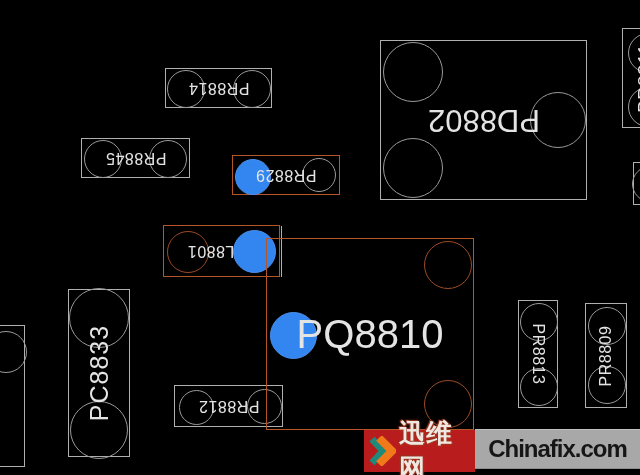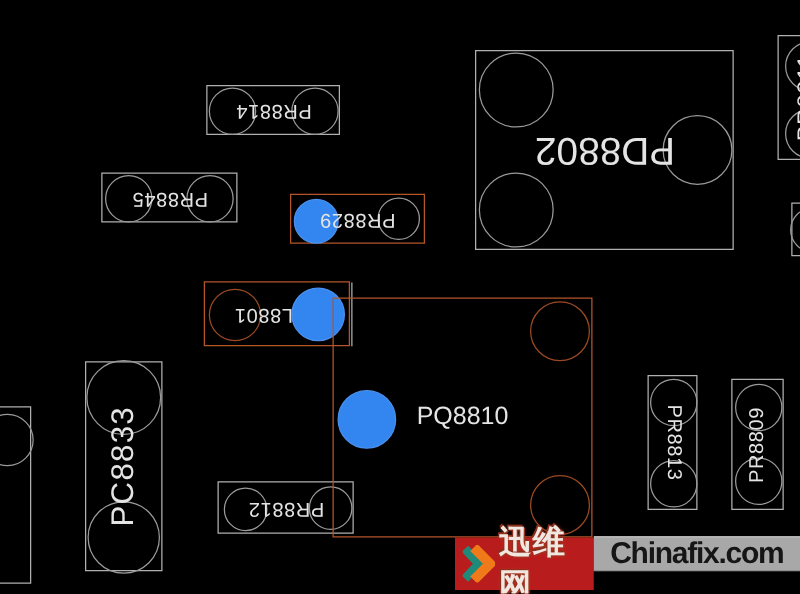--- a/index.html
+++ b/index.html
@@ -15,37 +15,37 @@
   .pad.blue { background:#3385f0; border-color:#4a90ee; }
   .lbl {
     position:absolute; left:50%; top:50%;
     transform:translate(-50%,-50%);
     color:#e4e4e4; font-size:16px; white-space:nowrap; letter-spacing:.5px;
   }
   .r180 { transform:translate(-50%,-50%) rotate(180deg); }
   .r90  { transform:translate(-50%,-50%) rotate(90deg); }
   .r270 { transform:translate(-50%,-50%) rotate(-90deg); }
   .big  { font-size:31px; letter-spacing:0; }
-  .mid  { font-size:20px; letter-spacing:0; }
+  .mid  { font-size:40px; letter-spacing:0; }
   .tall { font-size:25px; letter-spacing:1px; }
   .vsm  { font-size:18px; letter-spacing:1px; }
   .edge-line { position:absolute; background:#b0b0b0; }
   
   #wm-left {
     position:absolute; left:364px; top:430px; width:111px; height:42px;
     background:#b91c1c; display:flex; align-items:center;
   }
   #wm-left .cn {
     color:#f0e8e0; font-size:26px; font-weight:bold; letter-spacing:1px;
     margin-left:3px;
     text-shadow:1px 1px 0 #a03420, -1px -1px 0 #8a2f1e, 0 0 3px #b5452e;
   }
   #wm-chevron { margin-left:6px; flex:0 0 auto; }
   #wm-right {
-    position:absolute; left:475px; top:429px; width:165px; height:28px;
+    position:absolute; left:475px; top:429px; width:165px; height:40px;
     background:#a8a8a8; display:flex; align-items:center; justify-content:center;
     box-shadow:inset 0 1px 0 #c2c2c2, inset 0 -1px 0 #8e8e8e;
   }
   #wm-right .en {
     color:#161616; font-size:24px; font-weight:bold; letter-spacing:-1px;
   }
 </style>
 </head>
 <body>
 

